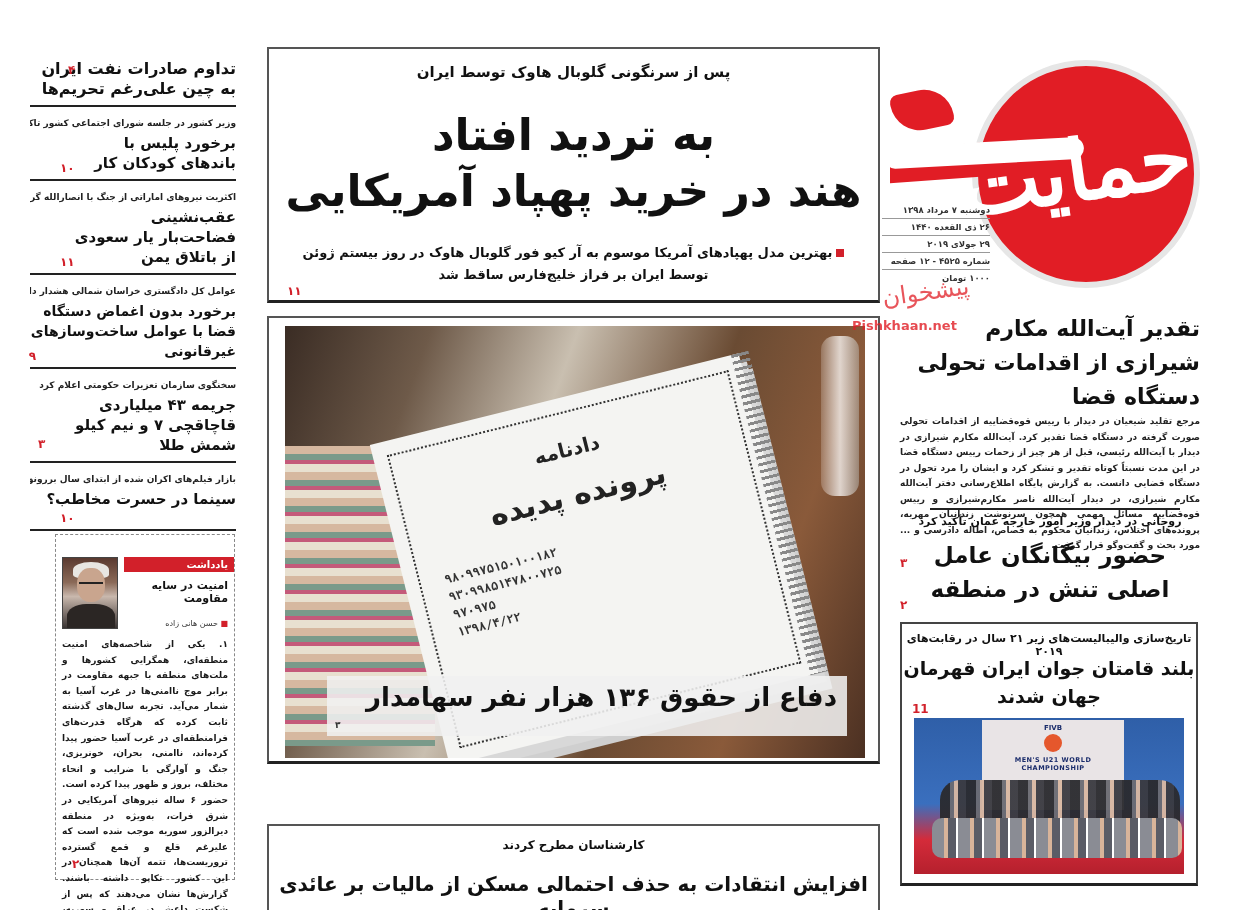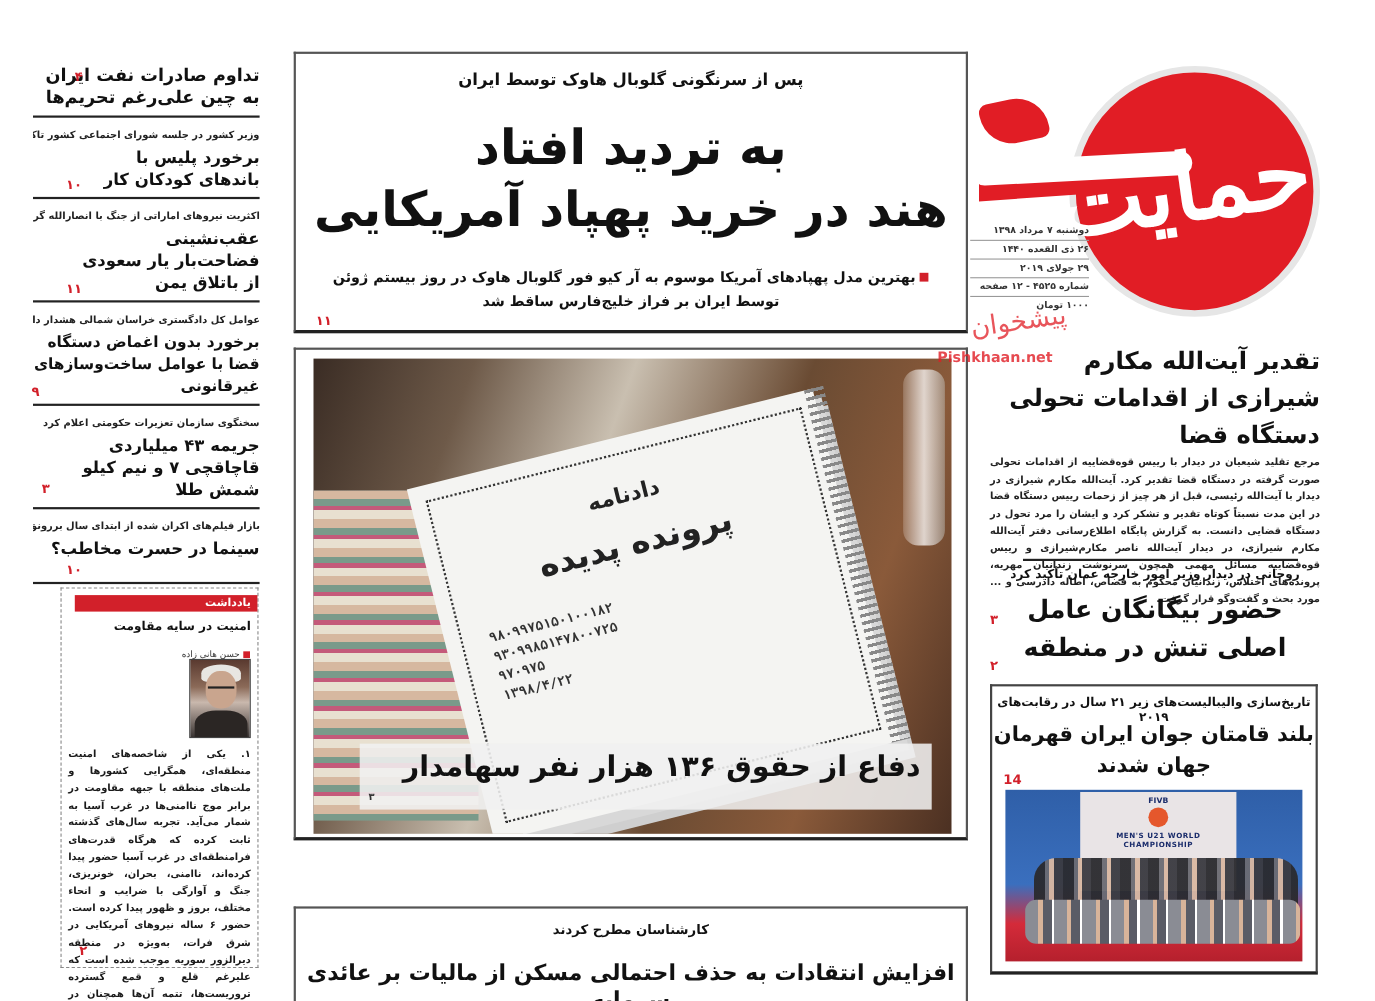--- a/index.html
+++ b/index.html
@@ -140,21 +140,21 @@
       <span class="pg" style="left:8px;bottom:10px;">۳</span>
     </div>
     <div class="lc-item">
       <div class="lc-kicker">بازار فیلم‌های اکران شده از ابتدای سال بررونق نیست</div>
       <div class="lc-title" style="padding-bottom:14px;">سینما در حسرت مخاطب؟</div>
       <span class="pg">۱۰</span>
     </div>
   </div>
 
   <div class="note-box rtl">
-    <div class="note-header" style="flex-direction: column;">
+    <div class="note-header" style=" margin-top: 16px;">
       <div class="note-meta">
         <div class="note-tag">یادداشت</div>
         <div class="note-title">امنیت در سایه مقاومت</div>
         <div class="note-author">
           <span class="bullet">■</span>
           <span>حسن هانی زاده</span>
         </div>
       </div>
       <div class="note-photo">
         <div class="hair"></div>
@@ -234,21 +234,21 @@
 
   <div class="rc-story2 rtl center">
     <div class="rc2-kicker">روحانی در دیدار وزیر امور خارجه عمان تأکید کرد</div>
     <div class="rc2-title">حضور بیگانگان عامل اصلی تنش در منطقه</div>
     <span class="pg">۲</span>
   </div>
 
   <div class="sport-box rtl">
     <div class="sb-kicker center">تاریخ‌سازی والیبالیست‌های زیر ۲۱ سال در رقابت‌های ۲۰۱۹</div>
     <div class="sb-title center">بلند قامتان جوان ایران قهرمان جهان شدند</div>
-    <span class="pg">14</span>
+    <span class="pg">11</span>
     <div class="sport-photo" style="direction:ltr;">
       <div class="banner"></div>
       <div class="fivb">FIVB</div>
       <div class="ball"></div>
       <div class="champ">MEN'S U21 WORLD CHAMPIONSHIP</div>
       <div class="team"></div>
       <div class="team2"></div>
     </div>
   </div>
 

